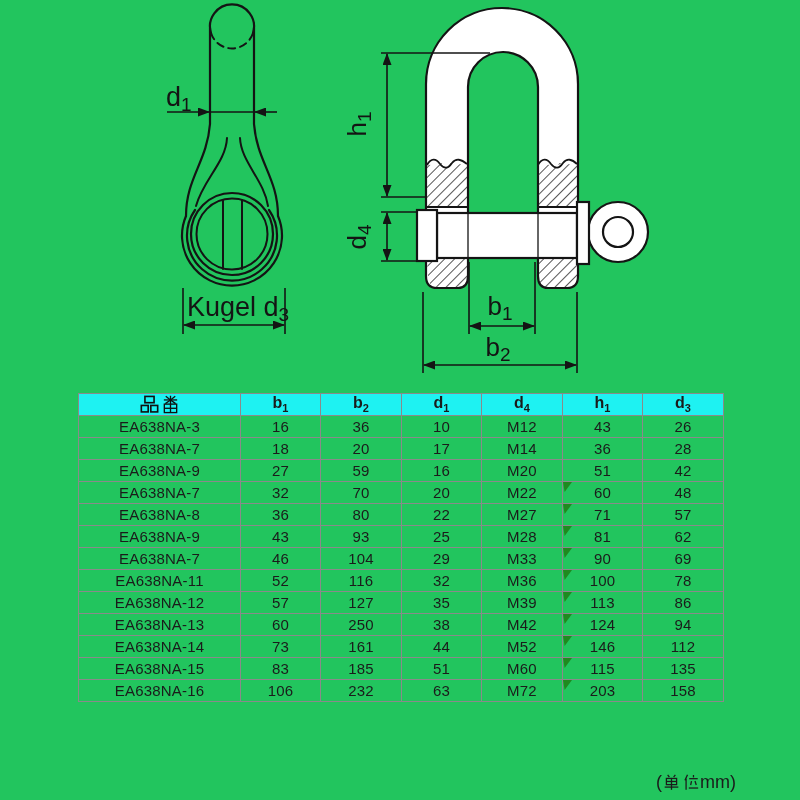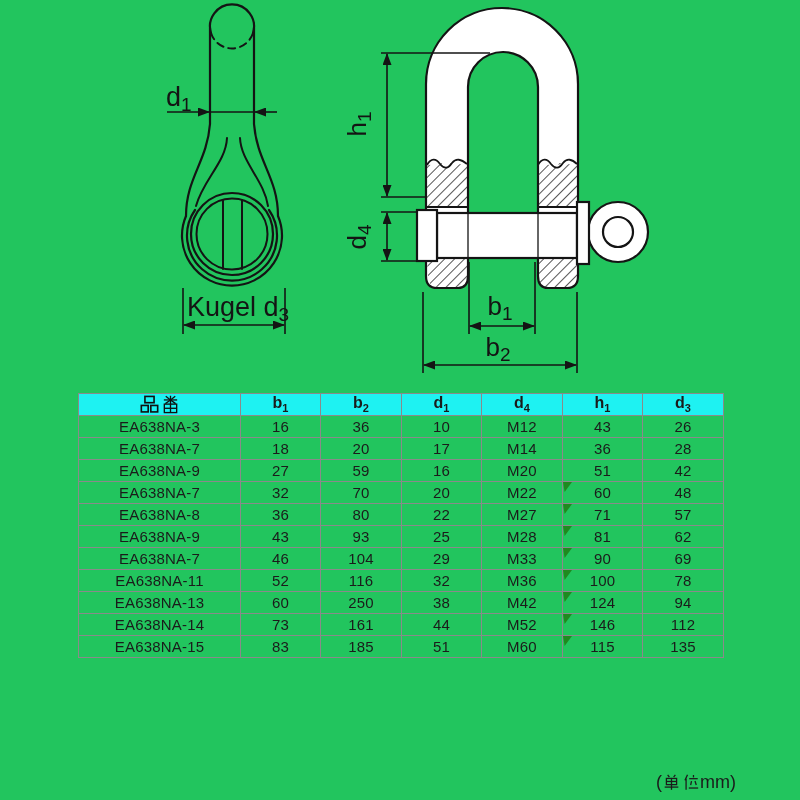--- a/index.html
+++ b/index.html
@@ -230,20 +230,29 @@
           <tr>
             <td><span>EA638NA-11</span></td>
             <td><span>52</span></td>
             <td><span>116</span></td>
             <td><span>32</span></td>
             <td><span>M36</span></td>
             <td><span>100</span><i class="marker"></i></td>
             <td><span>78</span></td>
           </tr>
           <tr>
+            <td><span>EA638NA-12</span></td>
+            <td><span>57</span></td>
+            <td><span>127</span></td>
+            <td><span>35</span></td>
+            <td><span>M39</span></td>
+            <td><span>113</span><i class="marker"></i></td>
+            <td><span>86</span></td>
+          </tr>
+          <tr>
             <td><span>EA638NA-13</span></td>
             <td><span>60</span></td>
             <td><span>250</span></td>
             <td><span>38</span></td>
             <td><span>M42</span></td>
             <td><span>124</span><i class="marker"></i></td>
             <td><span>94</span></td>
           </tr>
           <tr>
             <td><span>EA638NA-14</span></td>
@@ -255,20 +264,29 @@
             <td><span>112</span></td>
           </tr>
           <tr>
             <td><span>EA638NA-15</span></td>
             <td><span>83</span></td>
             <td><span>185</span></td>
             <td><span>51</span></td>
             <td><span>M60</span></td>
             <td><span>115</span><i class="marker"></i></td>
             <td><span>135</span></td>
+          </tr>
+          <tr>
+            <td><span>EA638NA-16</span></td>
+            <td><span>106</span></td>
+            <td><span>232</span></td>
+            <td><span>63</span></td>
+            <td><span>M72</span></td>
+            <td><span>203</span><i class="marker"></i></td>
+            <td><span>158</span></td>
           </tr>
         </tbody>
     </table>
   </div>
 
   <div id="unit-note" title="（単位mm）">
     <span>(</span>
     <span class="kanji-pair">
 
       <svg width="17" height="17" viewBox="0 0 20 20" fill="none" stroke="#1b1b1b" stroke-width="1.5">

